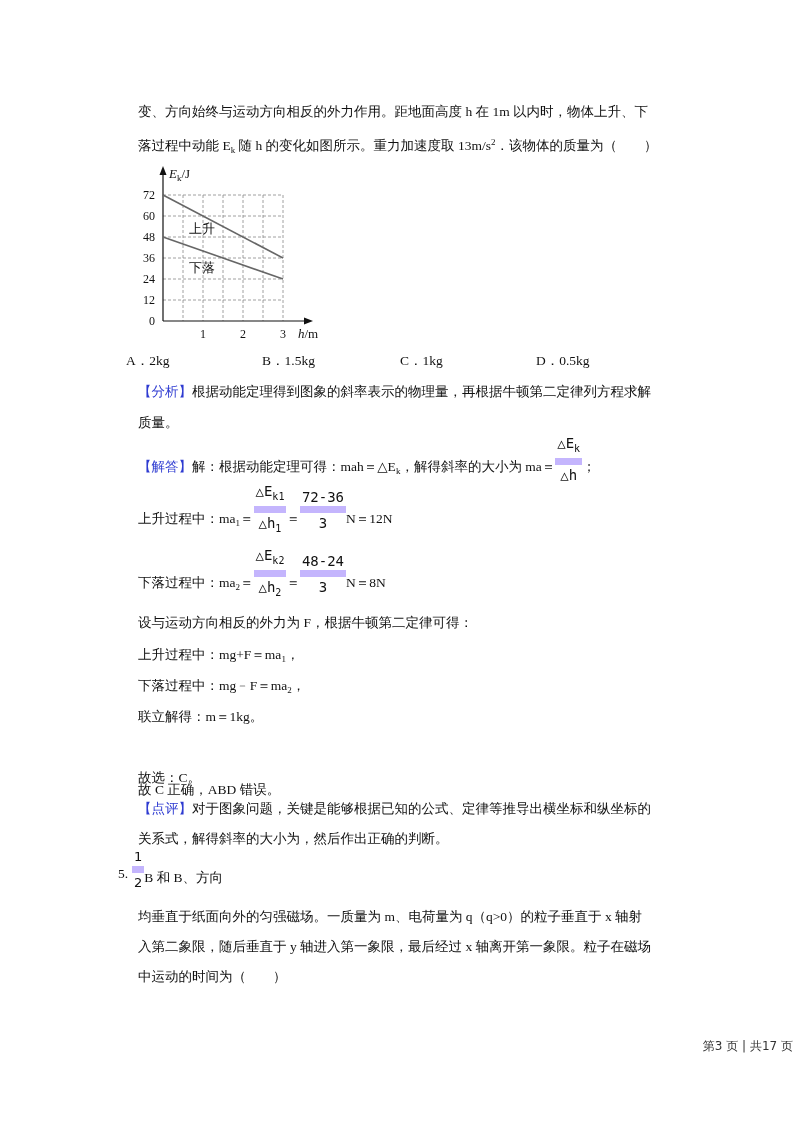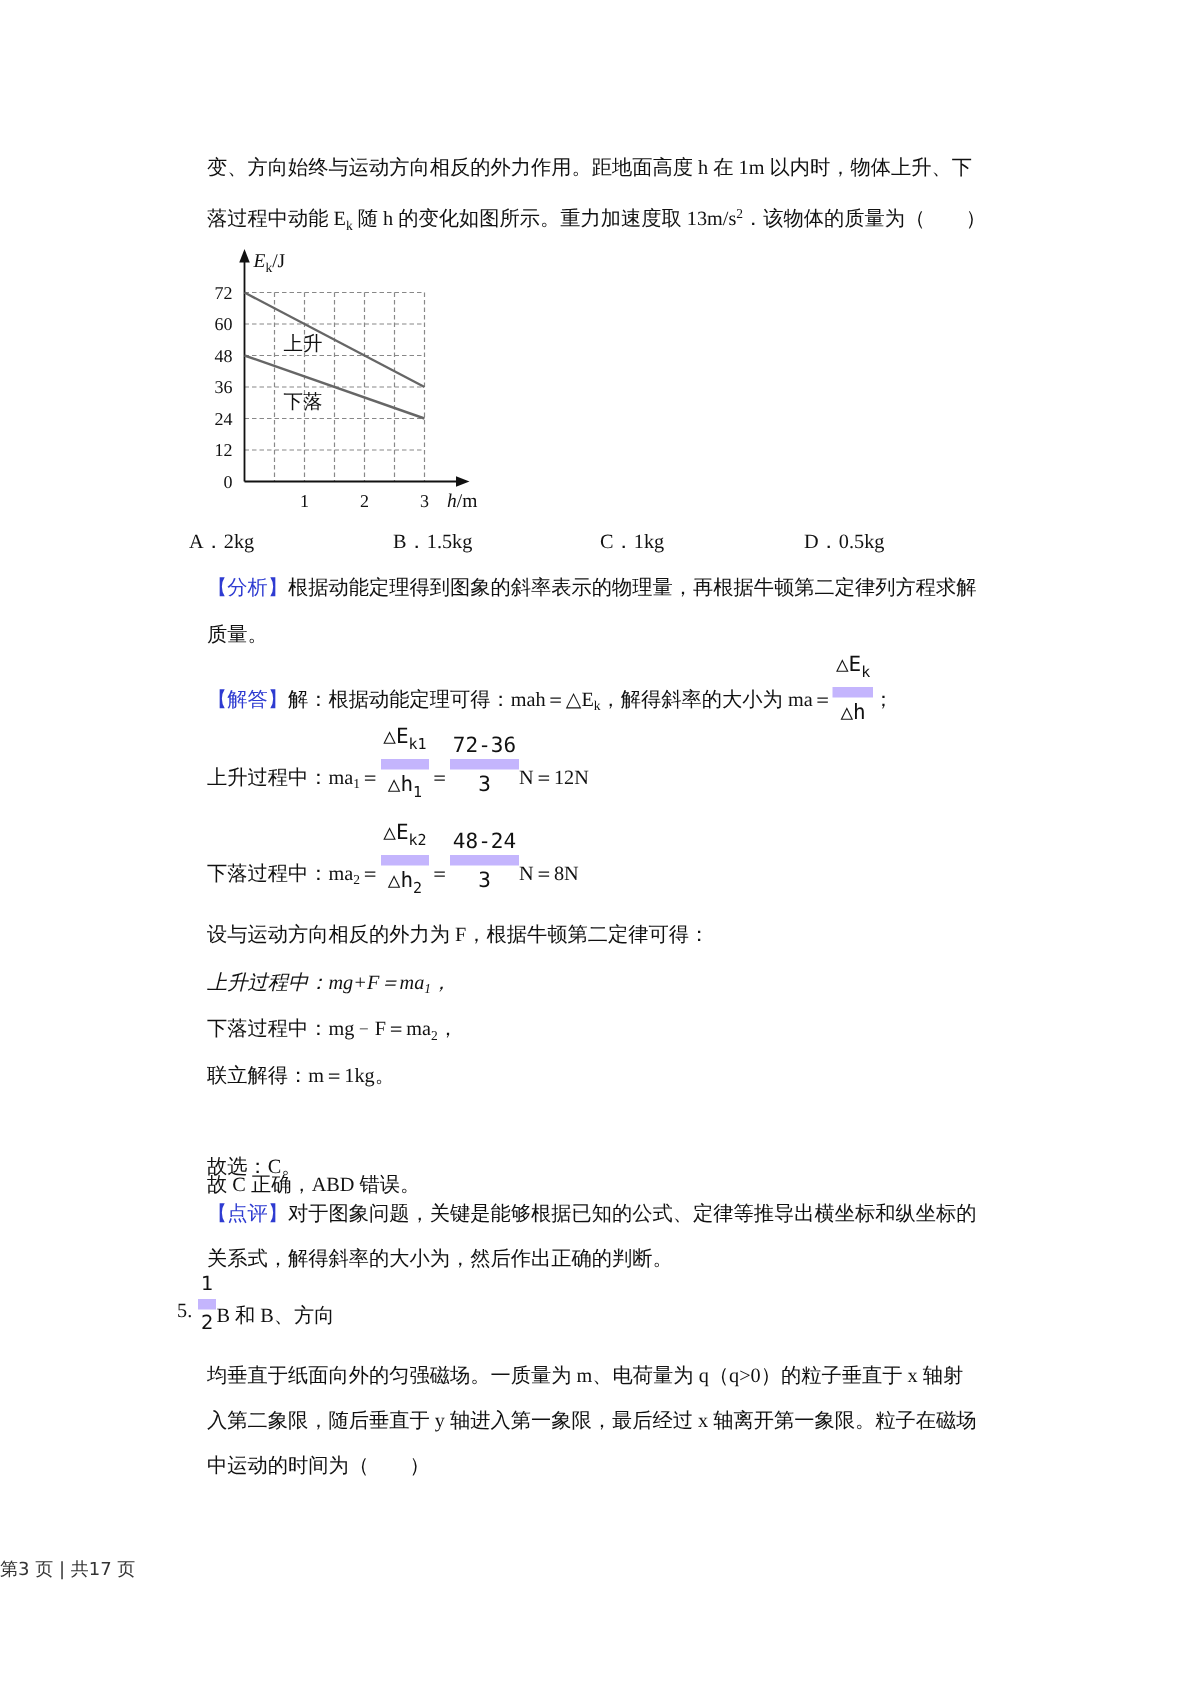--- a/index.html
+++ b/index.html
@@ -13,21 +13,21 @@
   .tag { color: #2e3bd1; }
   sub { font-size: 9px; vertical-align: -3px; }
   sup { font-size: 9px; vertical-align: 5px; }
   .frac { display: inline-block; vertical-align: middle; text-align: center; font-family: "DejaVu Sans Mono", monospace; font-size: 14px; }
   .frac .num { display: block; border-bottom: 7px solid #c4b5fd; padding: 0 2px; line-height: 18px; }
   .frac .den { display: block; line-height: 20px; }
   .frac .num sub, .frac .den sub { font-size: 10px; vertical-align: -4px; }
   .options { position: absolute; left: 126px; top: 352px; width: 560px; height: 20px; }
   .opt { position: absolute; top: 0; }
   .chart { position: absolute; left: 135px; top: 160px; width: 200px; height: 185px; }
-  .footer { position: absolute; left: 0; width: 793px; top: 1038px; text-align: left; font-family: "DejaVu Sans", sans-serif; font-size: 12px; color: #333; }
+  .footer { position: absolute; left: 0; width: 793px; top: 1038px; text-align: right; font-family: "DejaVu Sans", sans-serif; font-size: 12px; color: #333; }
   .q5-num { position: absolute; left: 118px; }
 </style>
 </head>
 <body>
 
 <div class="line" style="top:102px;">变、方向始终与运动方向相反的外力作用。距地面高度 h 在 1m 以内时，物体上升、下</div>
 <div class="line" style="top:132px;"><span>落过程中动能 E</span><sub>k</sub><span> 随 h 的变化如图所示。重力加速度取 13m/s</span><sup>2</sup><span>．该物体的质量为（　　）</span></div>
 
 <div class="chart">
   <svg width="200" height="185" viewBox="0 0 200 185" xmlns="http://www.w3.org/2000/svg">
@@ -91,21 +91,21 @@
 <div class="line" style="top:382px;"><span class="tag">【分析】</span><span>根据动能定理得到图象的斜率表示的物理量，再根据牛顿第二定律列方程求解</span></div>
 <div class="line" style="top:413px;">质量。</div>
 
 <div class="line" style="top:450px;"><span class="tag">【解答】</span><span>解：根据动能定理可得：mah＝△E</span><sub>k</sub><span>，解得斜率的大小为 ma＝</span><span class="frac" style="margin-top:-16px;"><span class="num"><span>△E</span><sub>k</sub></span><span class="den">△h</span></span><span>；</span></div>
 
 <div class="line" style="top:500px;"><span>上升过程中：ma</span><sub>1</sub><span>＝</span><span class="frac" style="margin-top:-18px;"><span class="num"><span>△E</span><sub>k1</sub></span><span class="den"><span>△h</span><sub>1</sub></span></span><span>＝</span><span class="frac" style="margin-top:-18px;"><span class="num">72-36</span><span class="den">3</span></span><span>N＝12N</span></div>
 
 <div class="line" style="top:564px;"><span>下落过程中：ma</span><sub>2</sub><span>＝</span><span class="frac" style="margin-top:-18px;"><span class="num"><span>△E</span><sub>k2</sub></span><span class="den"><span>△h</span><sub>2</sub></span></span><span>＝</span><span class="frac" style="margin-top:-18px;"><span class="num">48-24</span><span class="den">3</span></span><span>N＝8N</span></div>
 
 <div class="line" style="top:613px;">设与运动方向相反的外力为 F，根据牛顿第二定律可得：</div>
-<div class="line" style="top:645px;font-style:italic;"><span>上升过程中：mg+F＝ma</span><sub>1</sub><span>，</span></div>
+<div class="line" style="top:645px;"><span>上升过程中：mg+F＝ma</span><sub>1</sub><span>，</span></div>
 <div class="line" style="top:676px;"><span>下落过程中：mg﹣F＝ma</span><sub>2</sub><span>，</span></div>
 <div class="line" style="top:707px;">联立解得：m＝1kg。</div>
 <div class="line" style="top:780px;">故 C 正确，ABD 错误。</div>
 <div class="line" style="top:768px;">故选：C。</div>
 
 <div class="line" style="top:799px;"><span class="tag">【点评】</span><span>对于图象问题，关键是能够根据已知的公式、定律等推导出横坐标和纵坐标的</span></div>
 <div class="line" style="top:829px;">关系式，解得斜率的大小为，然后作出正确的判断。</div>
 
 <div class="q5-num" style="top:864px; line-height:20px;">5.</div>
 <div class="line" style="top:864px; left:132px;"><span class="frac" style="margin-top:-16px; font-family:'DejaVu Sans', sans-serif; font-size:13px;"><span class="num">1</span><span class="den">2</span></span><span>B 和 B、方向</span></div>

